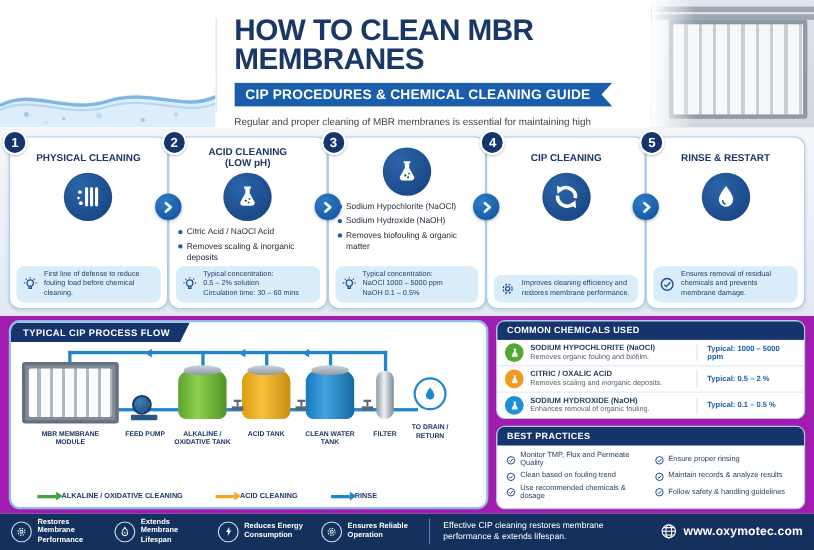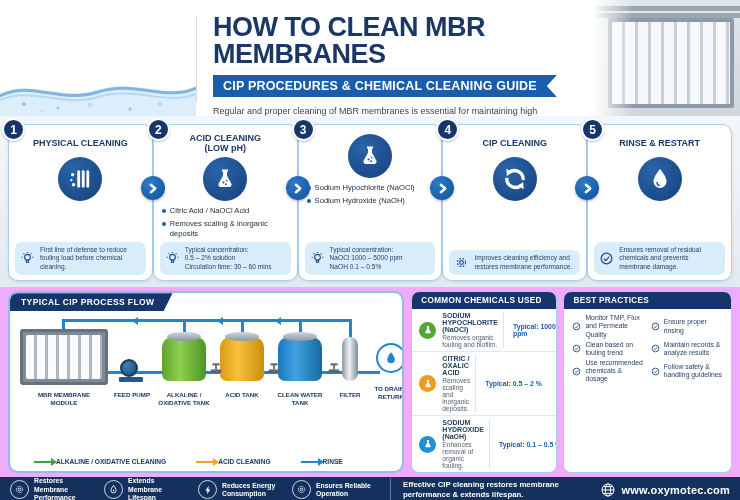--- a/index.html
+++ b/index.html
@@ -47,21 +47,21 @@
   .icon-circle { width:44px; height:44px; border-radius:50%; background:radial-gradient(circle at 35% 30%,#2a65a8,#163f7e);
     margin:3px auto 5px auto; display:flex; align-items:center; justify-content:center; }
   .bullets { padding:0 2px; }
   .bullet { display:flex; gap:4px; font-size:7.6px; color:#1d2835; line-height:1.3; margin-bottom:3px; }
   .bullet .dot { flex:0 0 4px; width:4px; height:4px; border-radius:50%; background:#1a5dab; margin-top:3px; }
   .tip { margin-top:auto; background:#d9ecf9; border-radius:7px; padding:4px 5px; display:flex; gap:5px; align-items:center; }
   .tip-text { font-size:6.6px; color:#24456e; line-height:1.3; white-space:pre-line; }
   .tip-ic { flex:0 0 15px; width:15px; height:15px; }
 
   
-  .bottom { flex:1; display:flex; gap:7px; padding:4px 8px 4px 8px; background:#f0abfc; }
+  .bottom { flex:1; display:flex; gap:7px; padding:4px 8px 4px 8px; background:#a21caf; }
   .flow-panel { width:436px; background:#fff; border:2px solid #8fbde3; border-radius:10px; position:relative; overflow:hidden; }
   .flow-head { position:absolute; top:0; left:0; background:#16356d; color:#fff; font-weight:bold; font-size:8.5px;
     letter-spacing:0.4px; padding:4px 18px 4px 11px; border-radius:7px 0 0 0;
     clip-path:polygon(0 0,100% 0,calc(100% - 9px) 100%,0 100%); }
   .diagram { position:absolute; left:2px; right:2px; top:20px; height:106px; }
   .pipe { position:absolute; background:#1e86d0; }
   .pipe.h { height:3px; } .pipe.v { width:3px; }
   .arrowL { position:absolute; width:0; height:0; border-top:4px solid transparent; border-bottom:4px solid transparent; border-right:6px solid #1e86d0; }
   .arrowD { position:absolute; width:0; height:0; border-left:4px solid transparent; border-right:4px solid transparent; border-top:6px solid #1e86d0; }
   .module { position:absolute; left:8px; top:16px; width:88px; height:56px; background:#7f8b97; border:3px solid #66717d;
@@ -82,41 +82,41 @@
   .drain { position:absolute; width:30px; height:30px; border-radius:50%; background:#fff; border:2.5px solid #1e86d0;
     display:flex; align-items:center; justify-content:center; top:30px; }
   .flow-label { position:absolute; top:78px; font-size:6.2px; font-weight:bold; color:#1b3766; text-align:center; line-height:1.25; }
   .legend { position:absolute; left:24px; right:8px; bottom:6px; display:flex; gap:30px; align-items:center; }
   .legend-item { display:flex; align-items:center; gap:5px; }
   .legend-arrow { width:17px; height:2.5px; position:relative; }
   .legend-arrow::after { content:""; position:absolute; right:-6px; top:-3px; border-top:4px solid transparent;
     border-bottom:4px solid transparent; border-left:6px solid; border-left-color:inherit; }
   .legend-label { font-size:6.6px; font-weight:bold; color:#1b3766; }
 
-  .right-col { flex:1; display:flex; flex-direction:row; gap:6px; }
+  .right-col { flex:1; display:flex; flex-direction:column; gap:6px; }
   .info-panel { background:#fff; border:1.5px solid #aacdea; border-radius:8px; overflow:hidden; }
   .info-head { background:#16356d; color:#fff; font-weight:bold; font-size:8.2px; letter-spacing:0.3px; padding:4px 9px; }
   .chem-row { display:flex; align-items:center; padding:3px 7px; gap:6px; border-bottom:1px solid #dcey; border-bottom:1px solid #dde9f4; }
   .chem-row:last-child { border-bottom:none; }
   .chem-ic { flex:0 0 17px; width:17px; height:17px; border-radius:50%; display:flex; align-items:center; justify-content:center; }
   .chem-main { flex:1; border-right:1px solid #d5e5f2; padding-right:5px; }
   .chem-name { font-size:7px; font-weight:bold; color:#1c3a5e; }
   .chem-desc { font-size:6.6px; color:#58616b; margin-top:1px; }
   .chem-typ { flex:0 0 84px; font-size:6.9px; font-weight:bold; color:#1a5dab; padding-left:3px; }
   .bp-body { display:grid; grid-template-columns:1fr 1fr; gap:2px 6px; padding:5px 8px 6px 8px; }
   .bp-item { display:flex; align-items:center; gap:4px; font-size:6.8px; color:#1e3a5f; line-height:1.2; }
   .bp-item svg { flex:0 0 9px; }
 
   
   .footer { height:38px; background:#14305c; display:flex; align-items:center; padding:0 10px; gap:8px; }
   .benefit { display:flex; align-items:center; gap:5px; }
   .benefit-ic { width:19px; height:19px; border-radius:50%; border:1.3px solid #cfd9ea; display:flex; align-items:center; justify-content:center; }
   .benefit-label { font-size:6.8px; font-weight:bold; color:#fff; line-height:1.25; width:62px; }
   .foot-div { width:1px; height:24px; background:rgba(255,255,255,0.35); margin:0 4px; }
-  .foot-tagline { font-size:7.8px; font-weight:bold; color:#fff; line-height:1.3; width:160px; }
+  .foot-tagline { font-size:7.8px; font-weight:normal; color:#fff; line-height:1.3; width:160px; }
   .website { display:flex; align-items:center; gap:5px; margin-left:auto; }
   .website-url { font-size:11px; font-weight:bold; color:#fff; letter-spacing:0.2px; }
 </style>
 </head>
 <body>
 
 <div class="page">
 
   <div class="header">
     <div class="logo-zone">
@@ -238,20 +238,24 @@
       </div>
       <div class="bullets">
         <div class="bullet">
             <span class="dot"></span>
             <span>Sodium Hypochlorite (NaOCl)</span>
           </div>
         <div class="bullet">
             <span class="dot"></span>
             <span>Sodium Hydroxide (NaOH)</span>
           </div>
+        <div class="bullet">
+            <span class="dot"></span>
+            <span>Removes biofouling &amp; organic matter</span>
+          </div>
       </div>
       <div class="tip">
         <svg class="tip-ic" viewBox="0 0 24 24" fill="none" stroke="#1c4e8e" stroke-width="1.8">
             <circle cx="12" cy="10" r="4.6"></circle>
             <path d="M10.3 14.5v3.2h3.4v-3.2"></path>
             <path d="M12 1.5v1.8M4.5 10H2.7M21.3 10h-1.8M5.6 3.8l1.3 1.3M18.4 3.8l-1.3 1.3"></path>
           </svg>
         <div class="tip-text">Typical concentration:
 NaOCl 1000 – 5000 ppm
 NaOH 0.1 – 0.5%</div>

